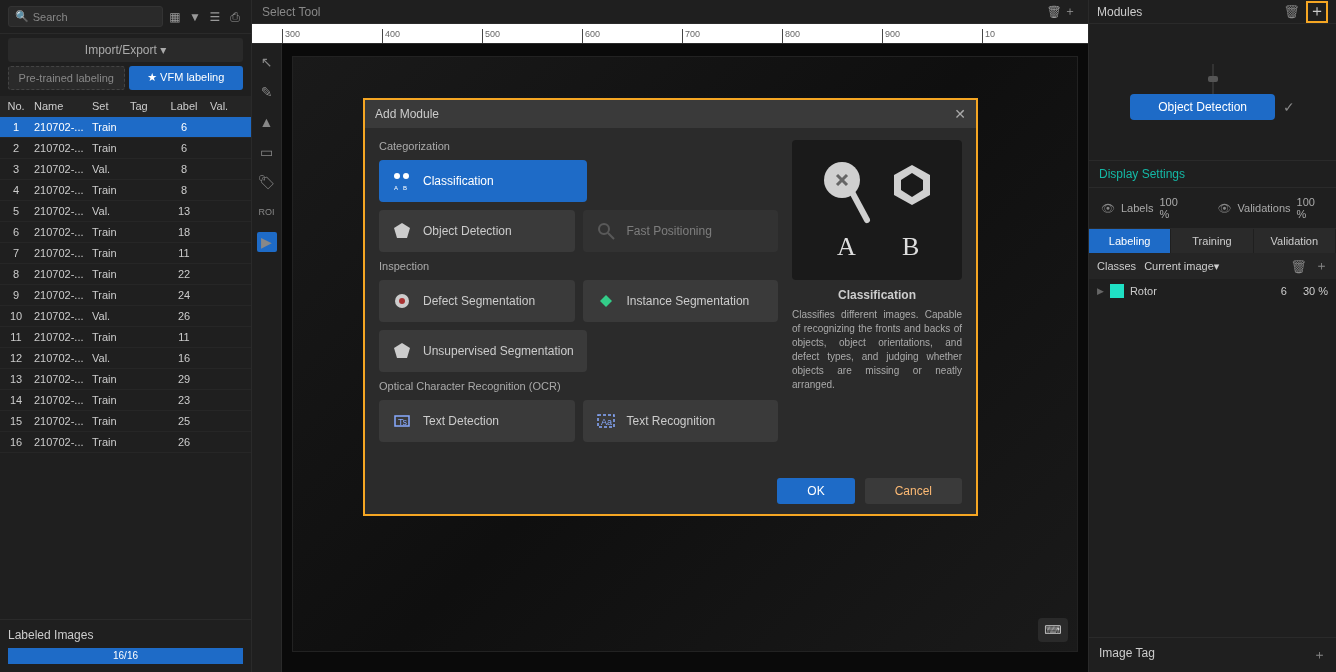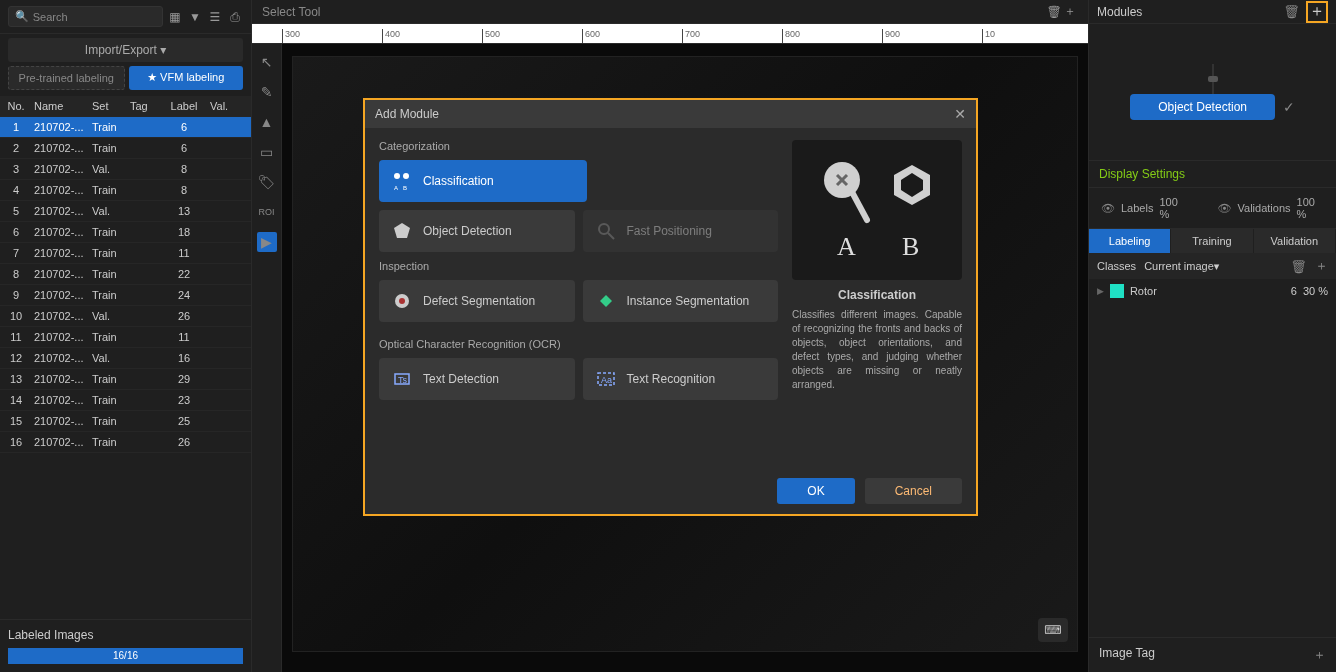--- a/index.html
+++ b/index.html
@@ -99,21 +99,21 @@
 
 .right-panel { width:248px; background:#1f1f1f; border-left:1px solid #2a2a2a; display:flex; flex-direction:column;}
 .panel-header { height:24px; display:flex; align-items:center; justify-content:space-between; padding:0 8px; border-bottom:1px solid #2a2a2a;}
 .add-module-btn { width:22px; height:22px; border:2px solid #f5a623; display:flex; align-items:center; justify-content:center; color:#ccc; font-size:16px; cursor:pointer;}
 .module-area { padding:40px 10px; position:relative; display:flex; flex-direction:column; align-items:center;}
 .module-track { width:2px; height:30px; background:#333; position:relative;}
 .module-track::after{content:""; position:absolute; top:12px; left:-4px; width:10px; height:6px; background:#555; border-radius:2px;}
 .module-node { margin-top:0; display:flex; align-items:center; gap:8px;}
 .module-chip { background:#1e6bc7; color:#fff; padding:6px 28px; border-radius:4px; font-size:12px;}
 .module-check { color:#888; font-size:14px;}
-.section-head { padding:6px 10px; border-top:1px solid #2a2a2a; border-bottom:1px solid #2a2a2a; color:#84cc16;}
+.section-head { padding:6px 10px; border-top:1px solid #2a2a2a; border-bottom:1px solid #2a2a2a; color:#14b8a6;}
 .display-row { display:flex; padding:8px 12px; gap:30px; color:#aaa; font-size:11px;}
 .disp-item { display:flex; align-items:center; gap:6px;}
 .eye::before { content:"👁"; font-size:11px; color:#888;}
 .tabs { display:flex; border-top:1px solid #2a2a2a;}
 .tab { flex:1; text-align:center; padding:6px; background:#2a2a2a; border-right:1px solid #1f1f1f; cursor:pointer; font-size:11px;}
 .tab.active { background:#1e6bc7; color:#fff;}
 .classes-bar { display:flex; align-items:center; padding:4px 8px; background:#252525; gap:8px; font-size:11px;}
 .classes-bar .spacer{flex:1;}
 .plus-sm,.trash-sm{color:#888; cursor:pointer; font-size:13px;}
 .class-row { display:flex; align-items:center; padding:5px 8px; background:#1f1f1f; gap:6px; font-size:11px;}
@@ -394,21 +394,21 @@
       <span>Current image▾</span>
       <span class="spacer"></span>
       <span class="trash-sm">🗑</span>
       <span class="plus-sm">＋</span>
     </div>
     <div class="class-row">
       <span class="class-arrow">▶</span>
       <span class="class-swatch"></span>
       <span class="cname">Rotor</span>
       <span>6</span>
-      <span style="margin-left:0">30 %</span>
+      <span style="margin-left:10px">30 %</span>
     </div>
     <div class="image-tag-sec">
       <span>Image Tag</span>
       <span class="plus-sm">＋</span>
     </div>
   </div>
 </div>
 
 <div class="modal">
   <div class="modal-header">
@@ -467,20 +467,28 @@
         <div class="opt-card">
           <span class="opt-icon">
               <svg width="20" height="20">
                 <polygon points="4,10 10,4 16,10 10,16" fill="#3c8"></polygon>
               </svg>
             </span>
           <span>Instance Segmentation</span>
         </div>
       </div>
       <div class="opt-row">
+        <div class="opt-card">
+          <span class="opt-icon">
+              <svg width="20" height="20">
+                <polygon points="10,2 18,7 15,17 5,17 2,7" fill="#ccc"></polygon>
+              </svg>
+            </span>
+          <span>Unsupervised Segmentation</span>
+        </div>
         <div style="flex:1"></div>
       </div>
 
       <div class="cat-label">Optical Character Recognition (OCR)</div>
       <div class="opt-row">
         <div class="opt-card">
           <span class="opt-icon">
               <svg width="20" height="20">
                 <rect x="3" y="5" width="14" height="10" fill="none" stroke="#8af" stroke-width="1.5"></rect>
                 <text x="6" y="14" fill="#8af" font-size="9">Ts</text>

